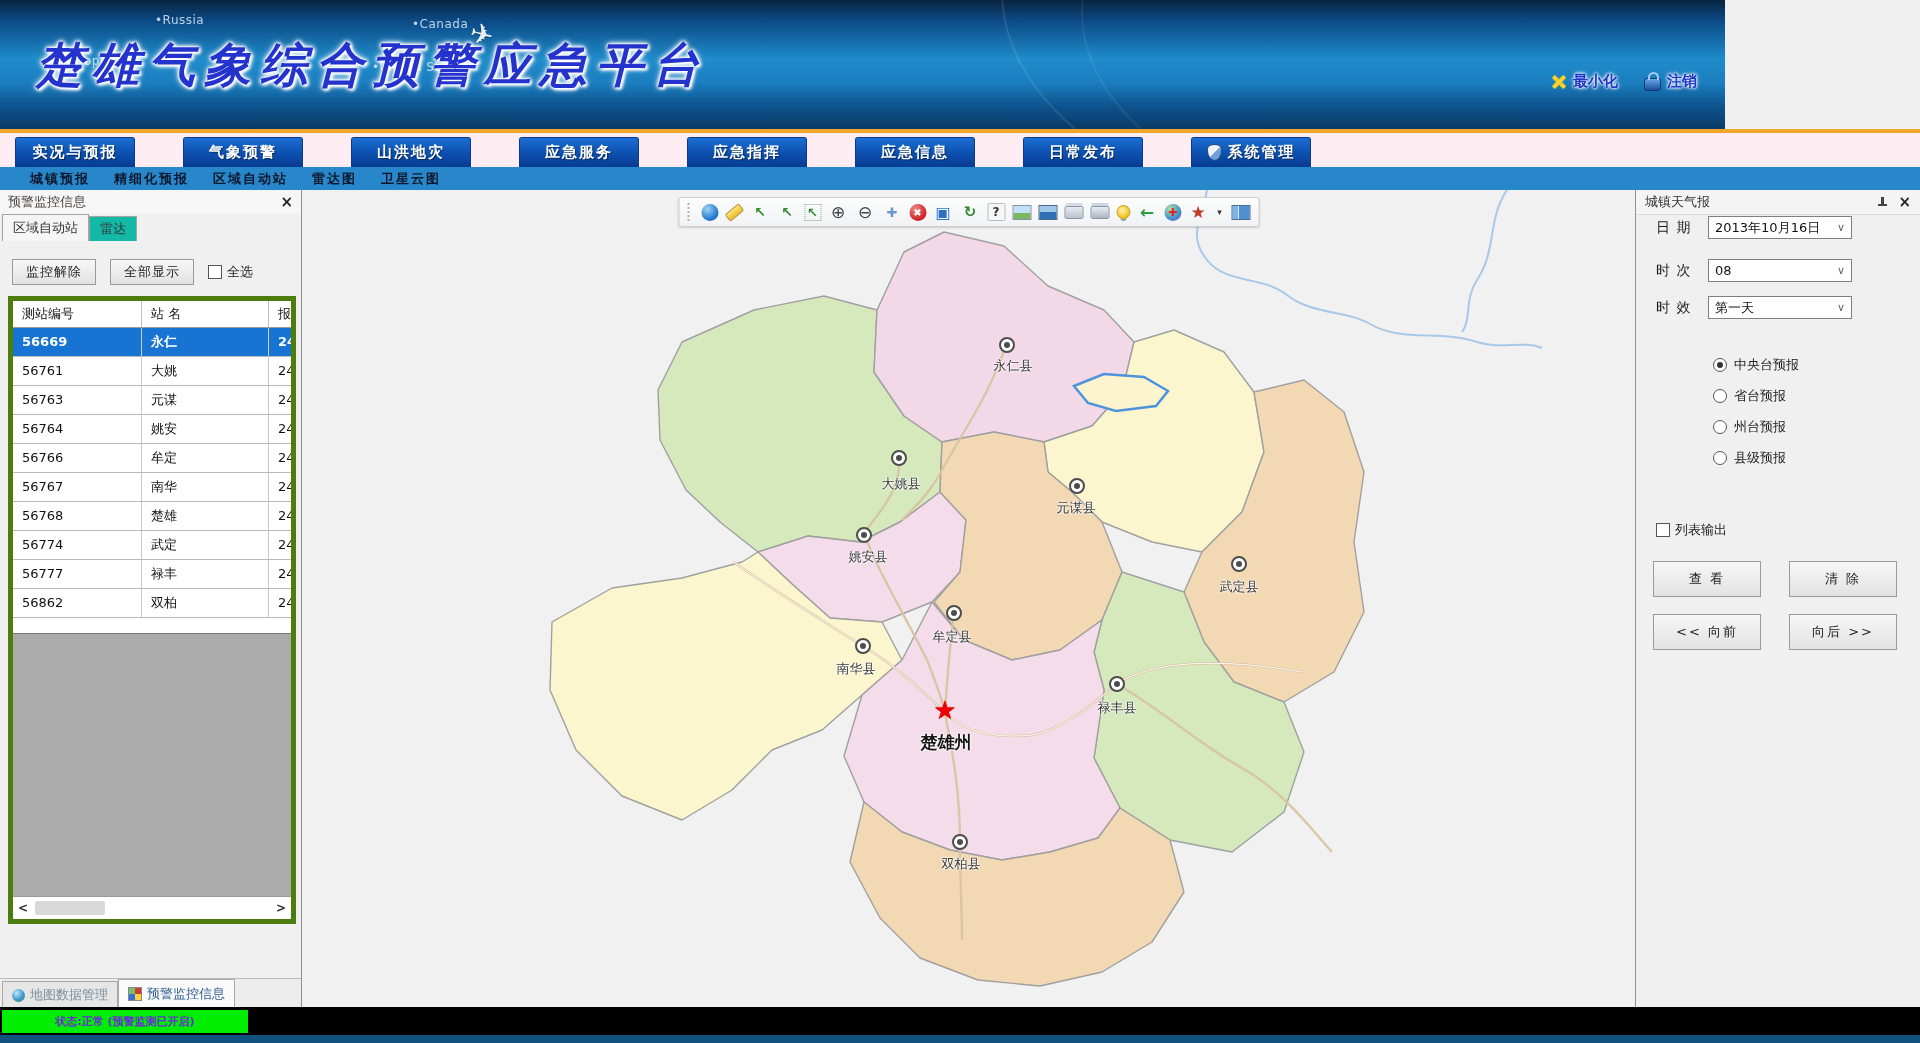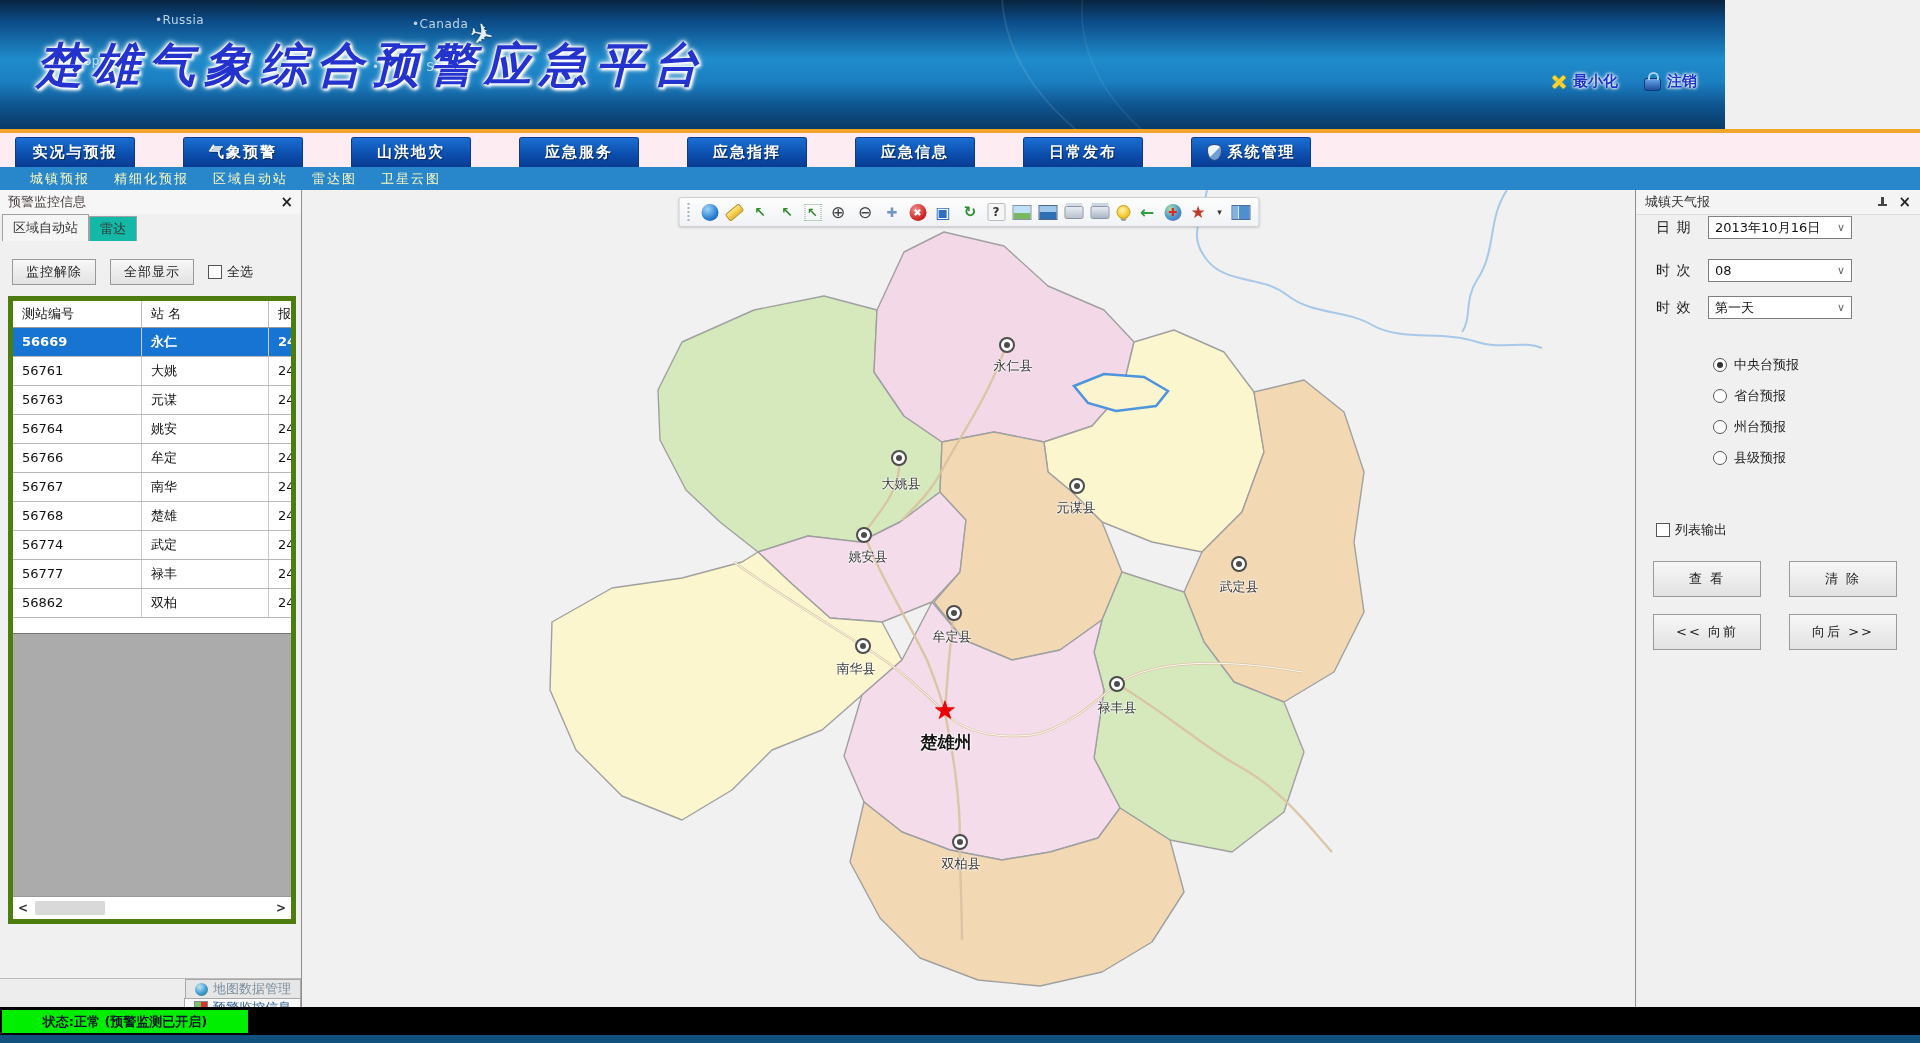--- a/index.html
+++ b/index.html
@@ -40,21 +40,21 @@
     background:linear-gradient(180deg,#1b6fd4 0%,#0c4fae 55%,#083b92 100%);
     border:1px solid #0a3a8c;border-bottom:none;color:#fff;font-size:15px;font-weight:bold;
     letter-spacing:2px;display:flex;align-items:center;justify-content:center;gap:6px;cursor:pointer;
     text-shadow:1px 1px 1px rgba(0,0,0,.45);}
   .shield{width:13px;height:15px;background:linear-gradient(135deg,#eef4fb 48%,#6f9fd4 52%);
     border:1px solid #2d4f84;border-radius:50% 50% 50% 50%/28% 28% 62% 62%;}
 
   
   #subnav{position:absolute;left:0;top:167px;width:1920px;height:23px;background:#2787ca;
     display:flex;align-items:center;padding-left:30px;box-sizing:border-box;gap:24px;}
-  .subitem{color:#fef9c3;font-size:13px;font-weight:normal;letter-spacing:2px;cursor:pointer;white-space:nowrap;}
+  .subitem{color:#0f172a;font-size:13px;font-weight:bold;letter-spacing:2px;cursor:pointer;white-space:nowrap;}
 
   
   #main{position:absolute;left:0;top:190px;width:1920px;height:817px;display:flex;}
 
   
   #leftpanel{position:relative;width:302px;height:817px;background:#f0f0f0;
     border-right:1px solid #8f8f8f;box-sizing:border-box;flex:none;}
   .lp-head{position:absolute;left:0;top:0;right:0;height:24px;display:flex;align-items:center;
     padding:0 8px;font-size:13px;color:#4a3f3f;background:#f6f6f6;}
   .lp-head .x{margin-left:auto;font-size:15px;font-weight:bold;color:#222;cursor:pointer;line-height:1;}
@@ -83,21 +83,21 @@
   .td1{width:128px;} .td2{width:127px;border-left:1px solid #c9c9c9;} .td3{flex:1;border-left:1px solid #c9c9c9;}
   .trow.sel{background:#1874d2;} .trow.sel .td{color:#fff;font-weight:bold;}
   .filler{position:absolute;left:0;right:0;top:332px;bottom:22px;background:#ababab;border-top:1px solid #777;}
   .hscroll{position:absolute;left:0;right:0;bottom:0;height:22px;background:#fff;border-top:1px solid #9a9a9a;
     display:flex;align-items:center;}
   .harr{width:20px;text-align:center;font-size:12px;color:#333;cursor:pointer;font-weight:bold;}
   .hthumb{width:70px;height:14px;background:#d9d9d9;border-radius:2px;margin-left:2px;cursor:pointer;}
   .hscroll .right{margin-left:auto;}
 
   .lp-bottomtabs{position:absolute;left:0;top:788px;right:0;height:29px;background:#ededed;
-    border-top:1px solid #bbb;display:flex;align-items:flex-end;padding-left:2px;flex-direction:column;}
+    border-top:1px solid #bbb;display:flex;align-items:flex-end;padding-left:2px;}
   .btab{height:26px;display:flex;align-items:center;gap:5px;padding:0 9px;font-size:13px;
     border:1px solid #a8a8a8;border-bottom:none;background:#e6e6e6;color:#7d8f9e;cursor:pointer;}
   .btab.active{background:#fafafa;color:#2d5d8e;height:28px;}
   .bt-globe{width:13px;height:13px;border-radius:50%;
     background:radial-gradient(circle at 35% 30%,#bfe6f7,#3f9ad0 55%,#2a7a4a);}
   .bt-grid{width:12px;height:12px;background:conic-gradient(#d23a2e 0 25%,#ffd23d 0 50%,#3a6fd8 0 75%,#7ac26a 0);border:1px solid #888;}
 
   
   #maparea{position:relative;flex:1;height:817px;background:#f1f1f1;overflow:hidden;}
   #mapsvg{position:absolute;left:0;top:0;}
@@ -167,21 +167,21 @@
   .radio.checked::after{content:"";position:absolute;left:3px;top:3px;width:6px;height:6px;border-radius:50%;background:#333;}
   .rlabel{font-size:13px;color:#1b1b1b;}
   .rp-check{position:absolute;left:20px;top:331px;}
   .rp-btns{position:absolute;left:17px;top:371px;display:grid;grid-template-columns:108px 108px;
     grid-column-gap:28px;grid-row-gap:17px;}
   .rp-btns .gbtn{height:36px;letter-spacing:2px;}
 
   
   #statusbar{position:absolute;left:0;top:1007px;width:1920px;height:28px;background:#000;}
   #statusgreen{position:absolute;left:2px;top:3px;width:246px;height:23px;background:#00ee00;
-    display:flex;align-items:center;justify-content:center;font-size:13px;font-weight:bold;color:#0f172a;}
+    display:flex;align-items:center;justify-content:center;font-size:11px;font-weight:bold;color:#6d28d9;}
   #bottomstrip{position:absolute;left:0;top:1035px;width:1920px;height:8px;background:#11517e;}
 </style>
 </head>
 <body>
 
 <div id="app">
 
   <div id="hdr">
     <div class="swoosh" id="sw1"></div>
     <div class="swoosh" id="sw2"></div>

